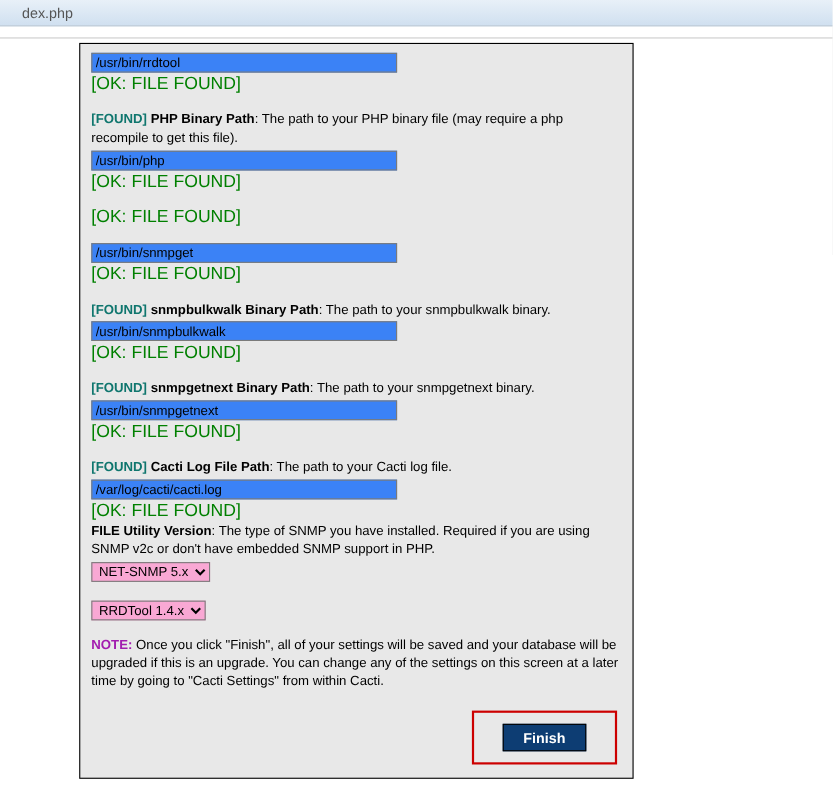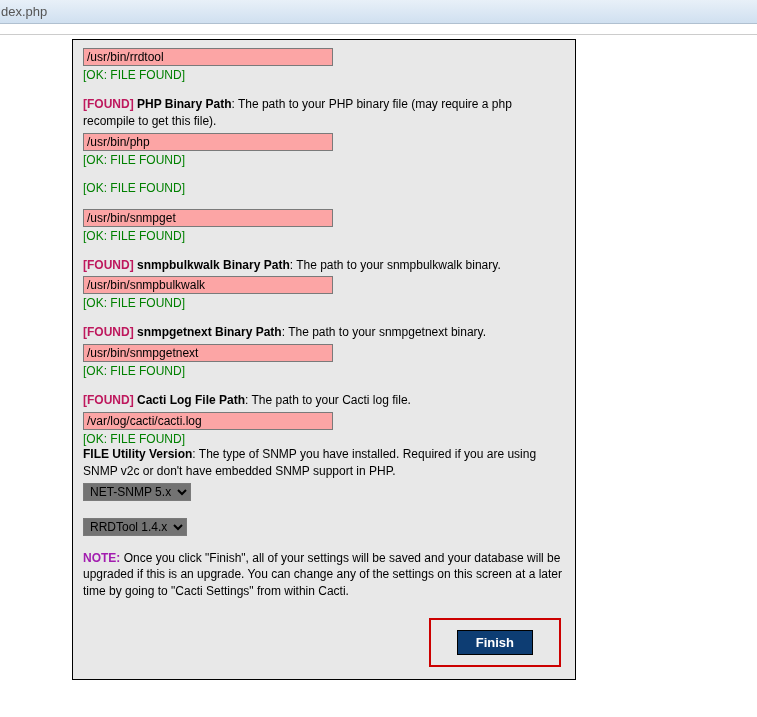--- a/index.html
+++ b/index.html
@@ -5,21 +5,21 @@
     * { box-sizing: border-box; margin: 0; padding: 0; }
     body {
       font-family: Verdana, Arial, sans-serif;
       font-size: 12px;
       background: #fff;
       color: #000;
     }
     .title-bar {
       background: linear-gradient(to bottom, #e8f0f8 0%, #d0e0f0 100%);
       border-bottom: 1px solid #b0c0d0;
-      padding: 4px 1px;
+      padding: 4px 20px;
       font-size: 13px;
       color: #555;
     }
     .page-wrap {
       padding: 10px 0;
     }
     .divider {
       border-top: 1px solid #ccc;
       margin-bottom: 4px;
     }
@@ -34,57 +34,57 @@
       margin-bottom: 14px;
     }
     .field-group:last-of-type {
       margin-bottom: 0;
     }
     .found-line {
       margin-bottom: 3px;
       line-height: 1.4;
     }
     .found-tag {
-      color: #be185d;
+      color: #0f766e;
       font-weight: bold;
     }
     .found-label {
       font-weight: bold;
       margin-top: 16px;
     }
     .found-desc {
       color: #000;
     }
     .path-input {
-      width: 250px;
+      width: 278px;
       padding: 1px 3px;
       font-family: Verdana, Arial, sans-serif;
       font-size: 12px;
       border: 1px solid #7a7a7a;
-      background: #fca5a5;
+      background: #3b82f6;
       display: block;
       margin-bottom: 2px;
     }
     .ok-line {
       color: #008000;
-      font-size: 12px;
+      font-size: 16px;
     }
     .section-label {
       font-weight: bold;
     }
     .section-desc {
       line-height: 1.4;
     }
     .select-box {
       margin-top: 3px;
       font-family: Verdana, Arial, sans-serif;
       font-size: 12px;
       padding: 0 2px;
       border: 1px solid #7a7a7a;
-      background: #737373;
+      background: #f9a8d4;
     }
     .note-block {
       line-height: 1.4;
     }
     .note-tag {
       color: #a21caf;
       font-weight: bold;
     }
     .button-row {
       margin-top: 18px;

